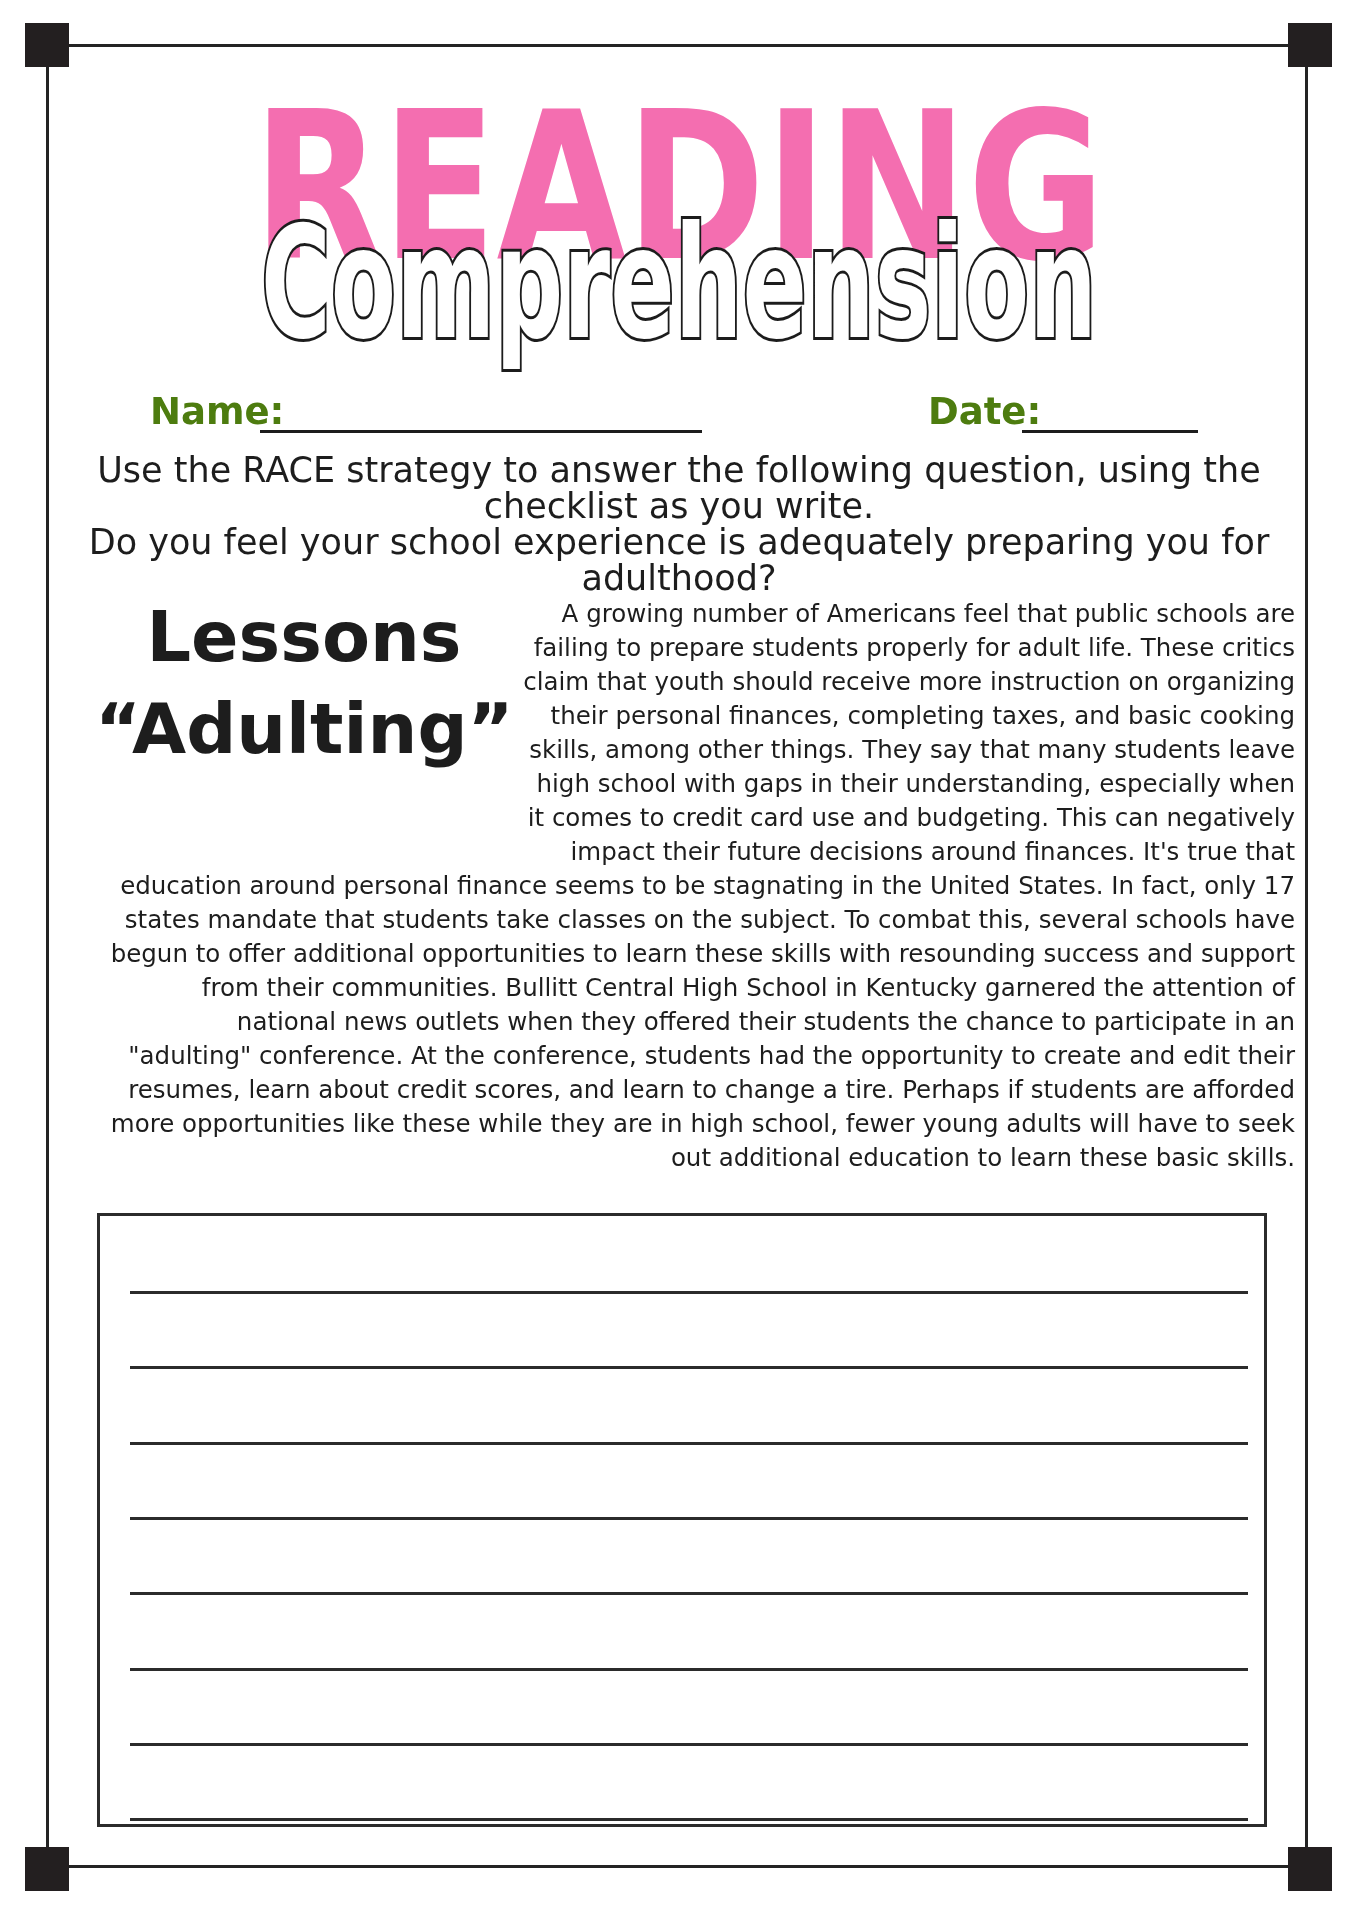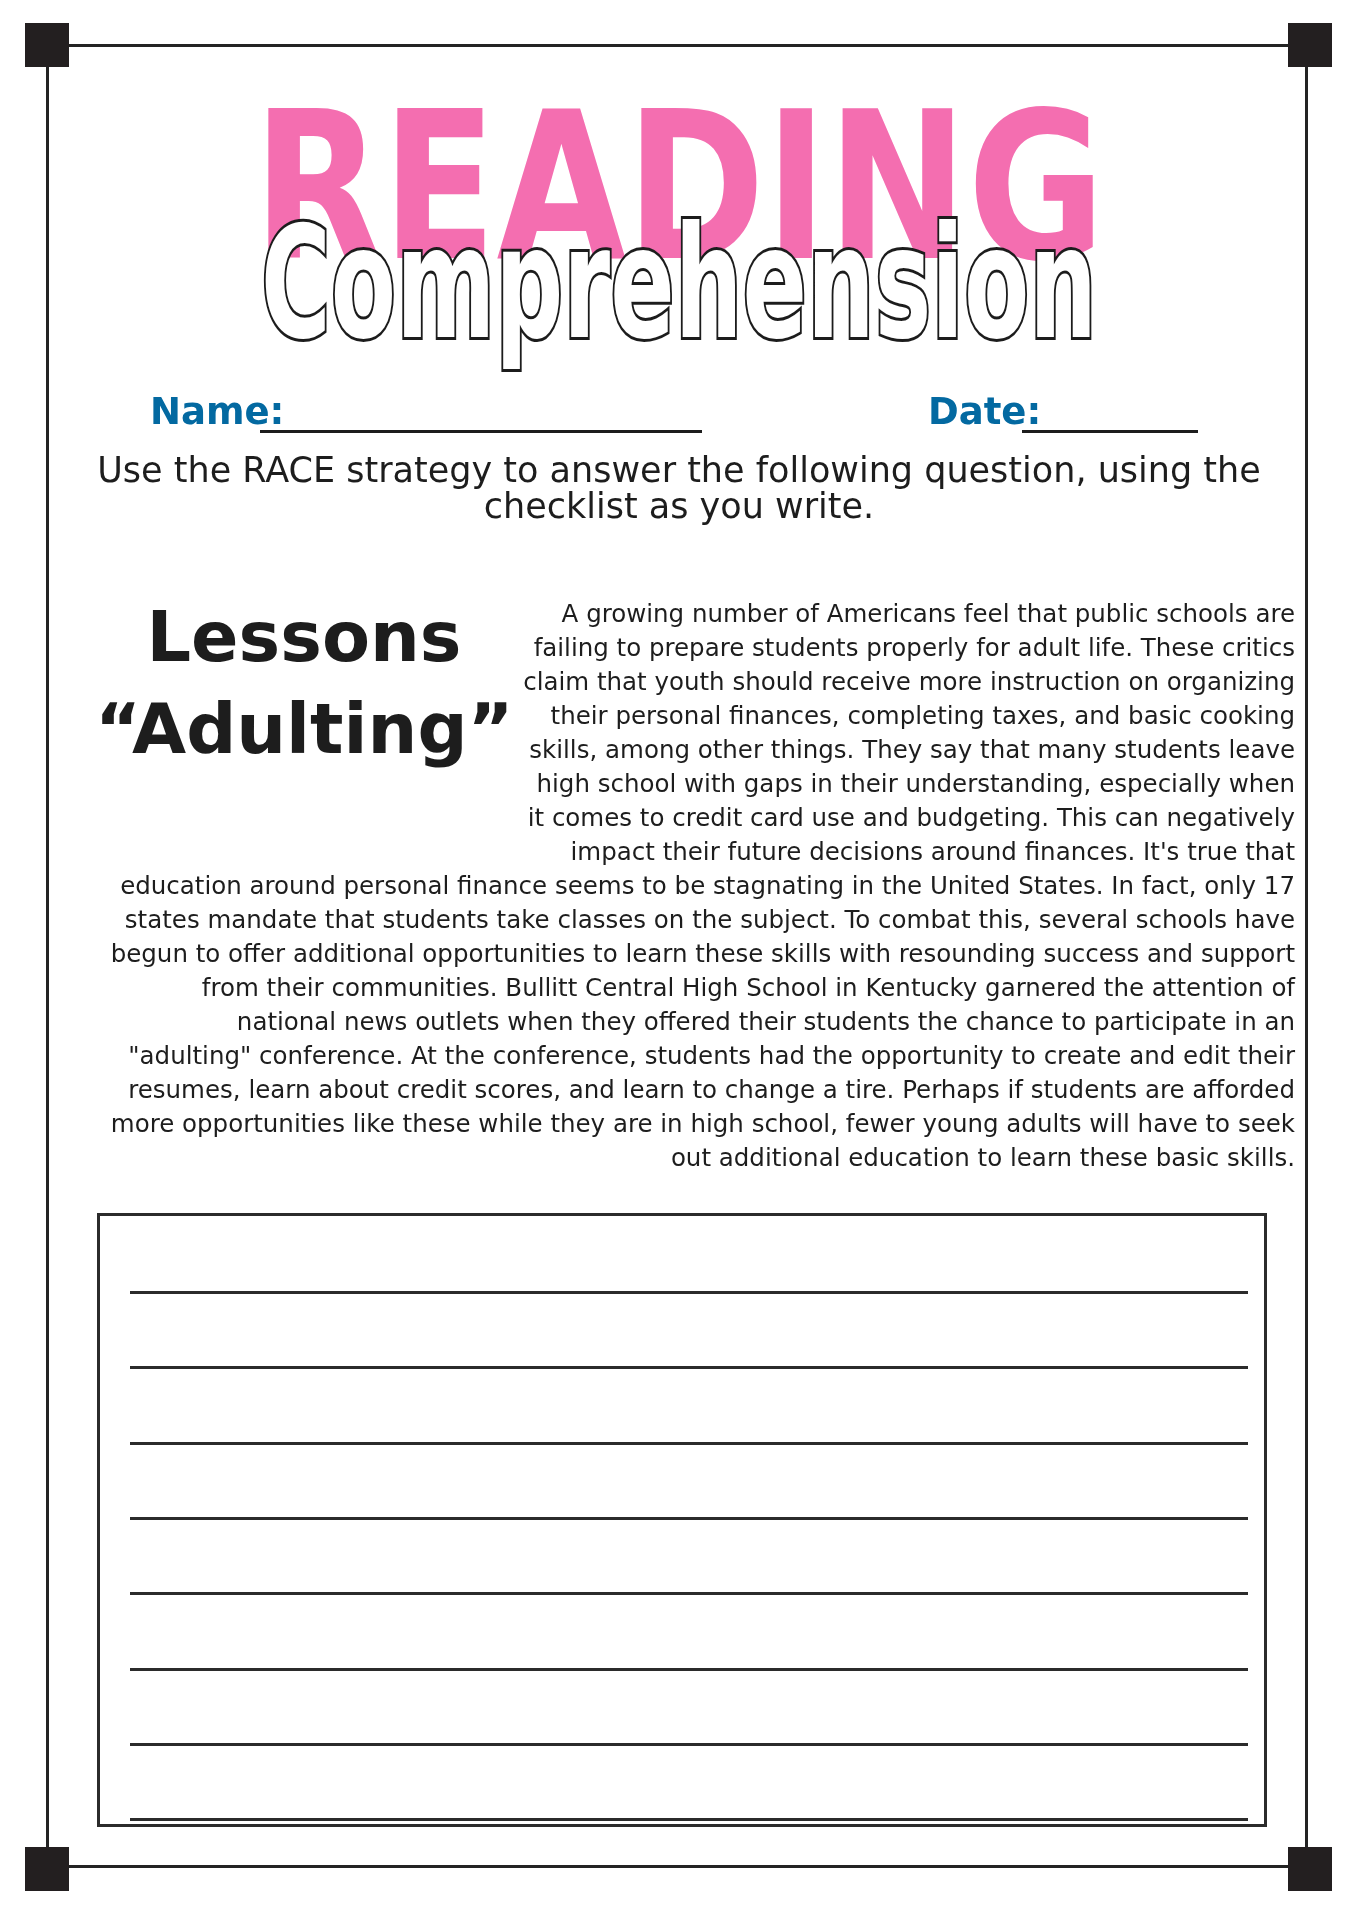--- a/index.html
+++ b/index.html
@@ -58,21 +58,21 @@
     stroke: #1c1c1c;
     stroke-width: 6px;
     paint-order: stroke fill;
   }
 
   
   .field-label {
     position: absolute;
     font-size: 37px;
     font-weight: 700;
-    color: #0369a1;
+    color: #4d7c0f;
     white-space: nowrap;
   }
   .name-label { left: 150px; top: 390px; }
   .date-label { left: 928px; top: 390px; }
   .write-line {
     position: absolute;
     height: 0;
     border-top: 3px solid #1d1d1d;
   }
   .name-line { left: 260px; top: 430px; width: 442px; }
@@ -153,20 +153,21 @@
   <text class="t-sub" x="679" y="337" text-anchor="middle" textLength="836" lengthAdjust="spacingAndGlyphs">Comprehension</text>
 </svg>
 
 <div class="field-label name-label">Name:</div>
 <div class="write-line name-line"></div>
 <div class="field-label date-label">Date:</div>
 <div class="write-line date-line"></div>
 
 <div class="instructions">
   <div>Use the RACE strategy to answer the following question, using the checklist as you write.</div>
+  <div>Do you feel your school experience is adequately preparing you for adulthood?</div>
 </div>
 
 <div class="article">
   <div class="article-title">
     <div class="article-title-line">Lessons</div>
     <div class="article-title-line">“Adulting”</div>
   </div>
   <p class="article-body">A growing number of Americans feel that public schools are failing to prepare students properly for adult life. These critics claim that youth should receive more instruction on organizing their personal finances, completing taxes, and basic cooking skills, among other things. They say that many students leave high school with gaps in their understanding, especially when it comes to credit card use and budgeting. This can negatively impact their future decisions around finances. It's true that education around personal finance seems to be stagnating in the United States. In fact, only 17 states mandate that students take classes on the subject. To combat this, several schools have begun to offer additional opportunities to learn these skills with resounding success and support from their communities. Bullitt Central High School in Kentucky garnered the attention of national news outlets when they offered their students the chance to participate in an "adulting" conference. At the conference, students had the opportunity to create and edit their resumes, learn about credit scores, and learn to change a tire. Perhaps if students are afforded more opportunities like these while they are in high school, fewer young adults will have to seek out additional education to learn these basic skills.</p>
 </div>
 

